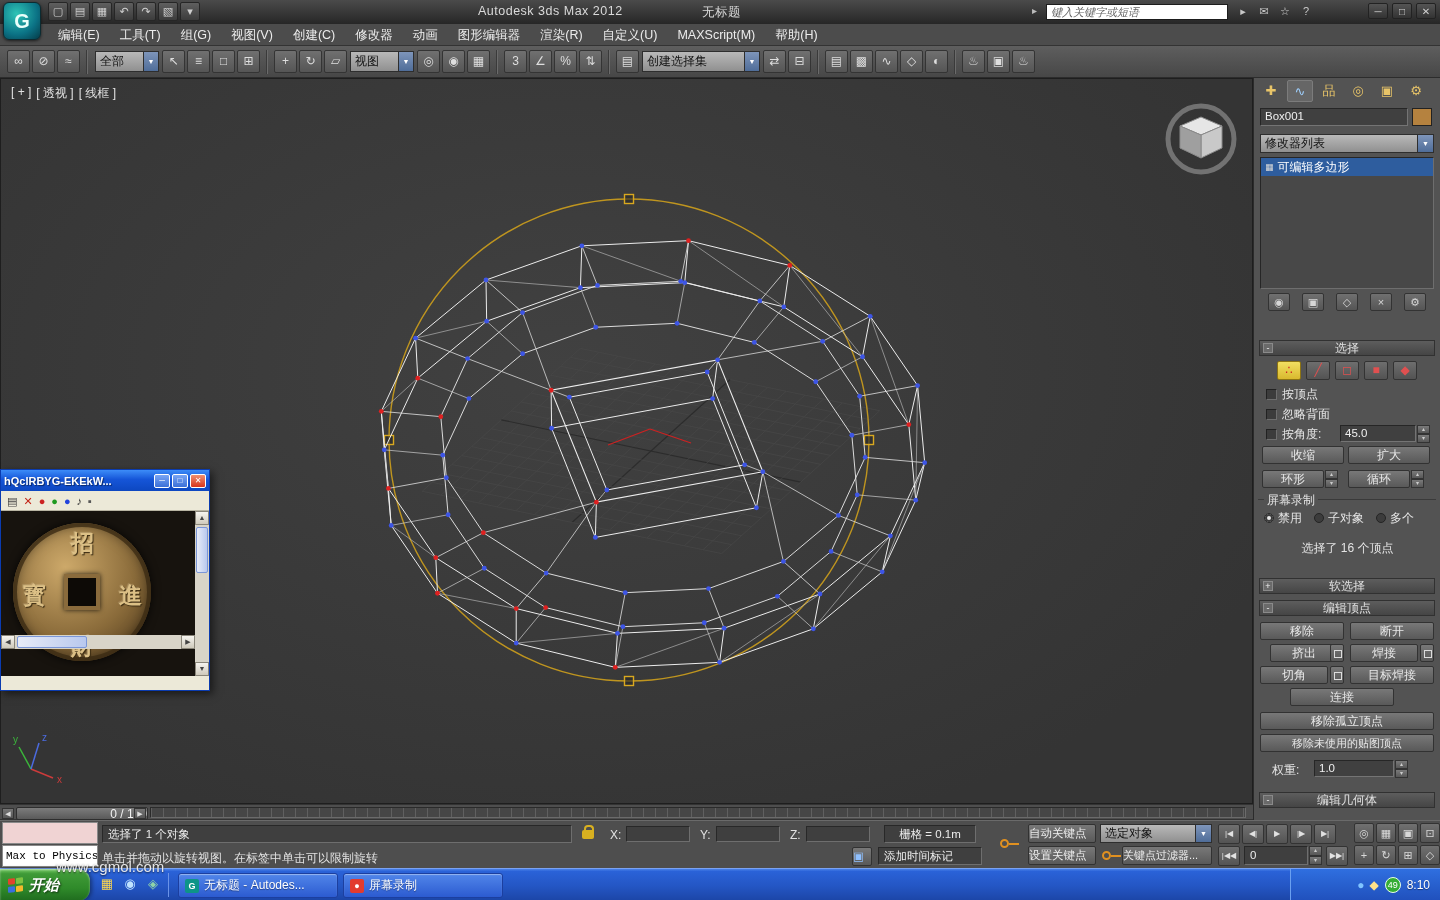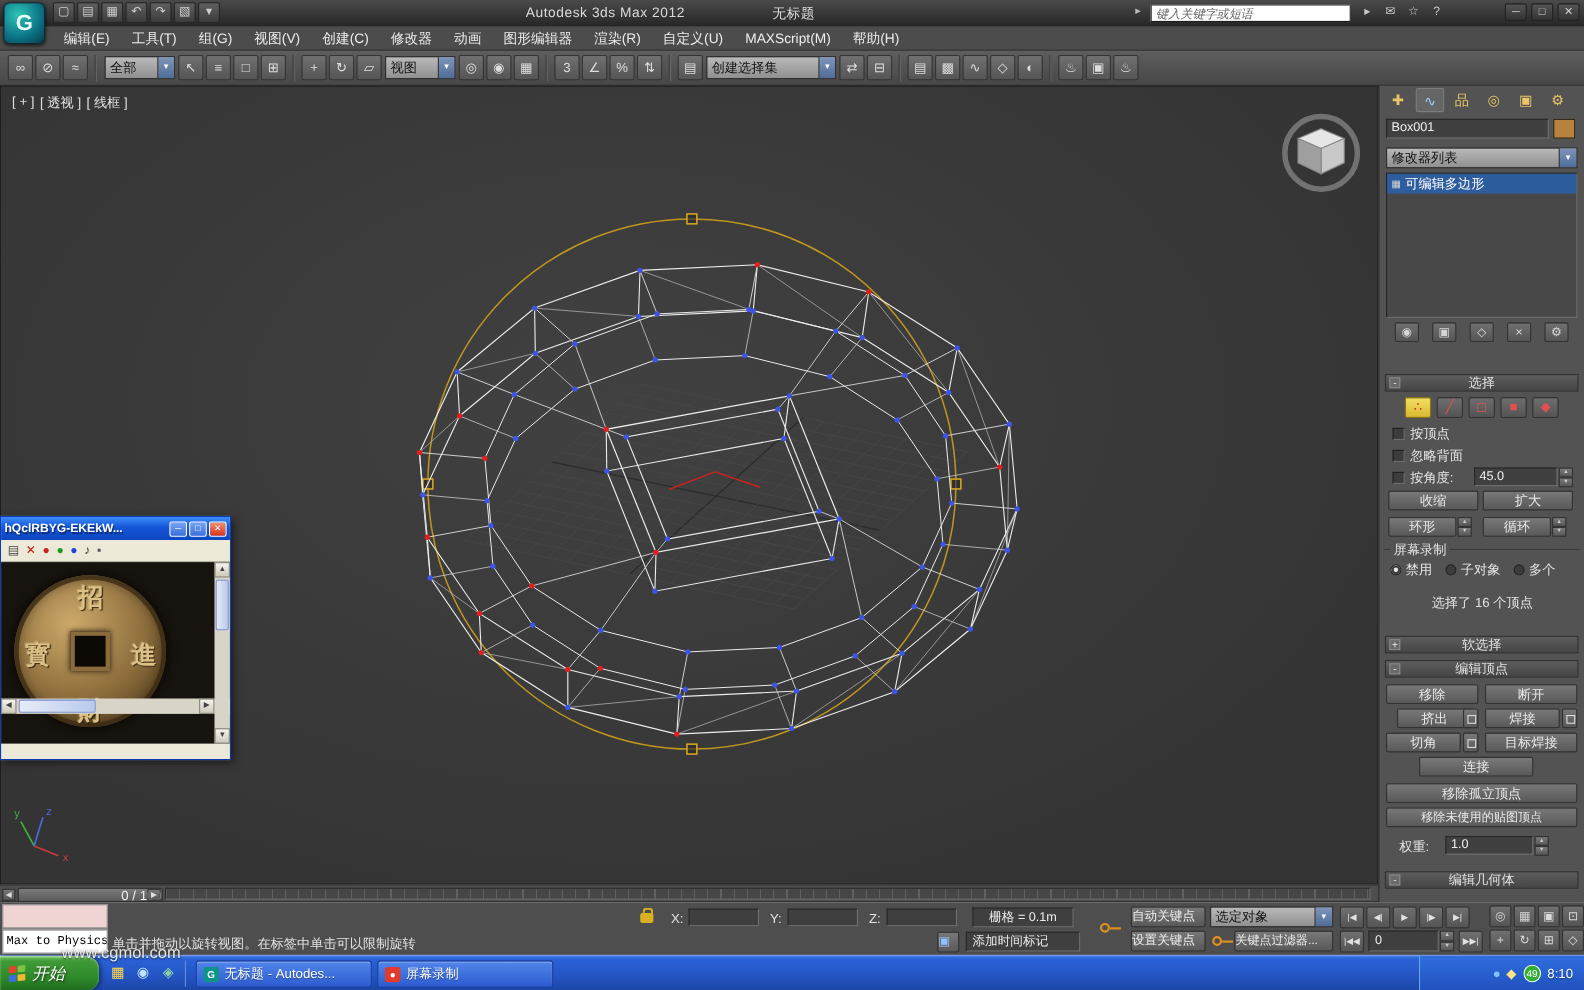--- a/index.html
+++ b/index.html
@@ -84,21 +84,21 @@
   .keyicon::after{content:"";position:absolute;left:7px;top:2px;width:10px;height:2px;background:#e09020}
   #nav1,#nav2{position:absolute;display:flex;gap:2px}
   .nv{width:20px;height:20px;background:linear-gradient(#707070,#545454);border:1px solid #333;border-radius:2px;color:#d8d8d8;font-size:11px;text-align:center;line-height:18px}
   #pb1{position:absolute;left:1218px;top:3px;display:flex;gap:2px}
   .pb{width:22px;height:20px;background:linear-gradient(#707070,#545454);border:1px solid #333;border-radius:2px;color:#e2e2e2;font-size:8px;text-align:center;line-height:18px}
   
   #taskbar{position:absolute;left:0;top:868px;width:1440px;height:32px;background:linear-gradient(#4a82e8 0%,#2a62d8 8%,#2456c4 55%,#1c46a8 100%);border-top:1px solid #7aa2f2;z-index:40}
   #start-btn{position:absolute;left:0;top:0;width:90px;height:32px;border-radius:0 12px 12px 0;background:linear-gradient(#74c963 0%,#3f9a37 15%,#2f8a2a 60%,#1f6b1e 100%);box-shadow:inset 0 1px 2px rgba(255,255,255,.5),2px 0 4px rgba(0,0,0,.4);display:flex;align-items:center;gap:5px;padding-left:8px}
   #start-flag{width:16px;height:14px;display:grid;grid-template-columns:7px 7px;grid-gap:1px;transform:skewY(-6deg)}
   #start-flag i{display:block;width:7px;height:6px;border-radius:1px}
-  #start-label{color:#fff;font-weight:normal;font-style:italic;font-size:15px;text-shadow:1px 1px 2px rgba(0,0,0,.6)}
+  #start-label{color:#fff;font-weight:bold;font-style:italic;font-size:15px;text-shadow:1px 1px 2px rgba(0,0,0,.6)}
   #ql-icons{position:absolute;left:98px;top:6px;display:flex;gap:5px}
   .ql{width:18px;height:18px;font-size:13px;text-align:center;line-height:18px}
   #ql-sep{position:absolute;left:168px;top:4px;width:1px;height:24px;background:#1c3f96;border-right:1px solid #6a93e8}
   #task-buttons{position:absolute;left:178px;top:4px;display:flex;gap:5px}
   .task{width:160px;height:25px;background:linear-gradient(#5186ea,#2c5bd0);border:1px solid #1c3f9f;border-radius:3px;box-shadow:inset 0 1px 1px rgba(255,255,255,.4);display:flex;align-items:center;gap:5px;padding:0 6px;overflow:hidden}
   .task-ic{width:14px;height:14px;border-radius:2px;color:#fff;font-size:9px;font-weight:bold;text-align:center;line-height:14px;flex:none}
   .task-lbl{color:#fff;font-size:12px;white-space:nowrap;overflow:hidden;text-shadow:0 1px 1px rgba(0,0,0,.4)}
   #tray{position:absolute;right:0;top:0;width:150px;height:32px;background:linear-gradient(#2f6fe0,#2050bc);border-left:1px solid #6aa0f0;display:flex;align-items:center;justify-content:flex-end;gap:6px;padding-right:10px}
   .tray-ic{font-size:12px;line-height:14px}
   #tray-badge{width:16px;height:16px;border-radius:50%;background:#35ad35;border:1px solid #e8ffe8;color:#fff;font-size:9px;font-weight:normal;text-align:center;line-height:14px}
@@ -569,20 +569,21 @@
 <div id="timeline" data-name="time-slider">
   <span class="tl-arrow" style="left:2px" data-name="time-back-arrow">◀</span>
   <div id="tl-handle" data-name="time-slider-handle">0 / 100</div>
   <span class="tl-arrow" style="left:134px" data-name="time-forward-arrow">▶</span>
   <div id="tl-track" data-name="time-slider-track"></div>
 </div>
 
 <div id="statusbar" data-name="status-bar">
   <div id="macro-pink" data-name="macro-recorder-pane"></div>
   <div id="listener-white" data-name="maxscript-listener-pane">Max to Physics (</div>
+  <div class="sunken" style="position:absolute;left:102px;top:4px;width:470px;height:18px;font-size:11.5px;line-height:16px;padding:0 5px" data-name="selection-status-field">选择了 1 个对象</div>
   <span class="padlock" style="left:582px;top:9px" data-name="selection-lock-icon"></span>
   <span class="sb-lbl" style="left:610px;top:7px" data-name="x-coordinate-label">X:</span>
   <div class="sunken" style="position:absolute;left:626px;top:5px;width:64px;height:16px" data-name="x-coordinate-field"></div>
   <span class="sb-lbl" style="left:700px;top:7px" data-name="y-coordinate-label">Y:</span>
   <div class="sunken" style="position:absolute;left:716px;top:5px;width:64px;height:16px" data-name="y-coordinate-field"></div>
   <span class="sb-lbl" style="left:790px;top:7px" data-name="z-coordinate-label">Z:</span>
   <div class="sunken" style="position:absolute;left:806px;top:5px;width:64px;height:16px" data-name="z-coordinate-field"></div>
   <div class="sunken" style="position:absolute;left:884px;top:4px;width:92px;height:18px;font-size:11.5px;line-height:16px;text-align:center" data-name="grid-setting-field">栅格 = 0.1m</div>
   <span class="keyicon" style="left:1000px;top:18px" data-name="set-key-icon"></span>
   <div class="sb-btn" style="left:1028px;top:3px;width:68px;height:19px;line-height:17px" data-name="auto-key-button">自动关键点</div>

